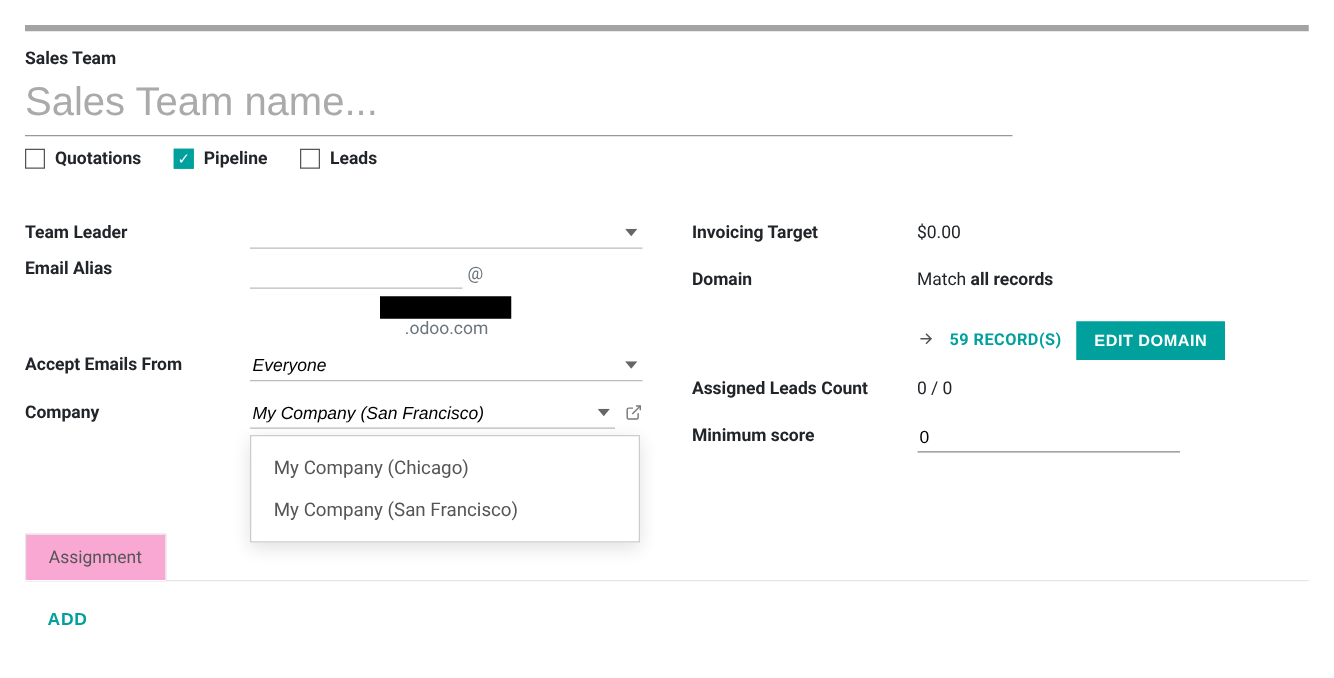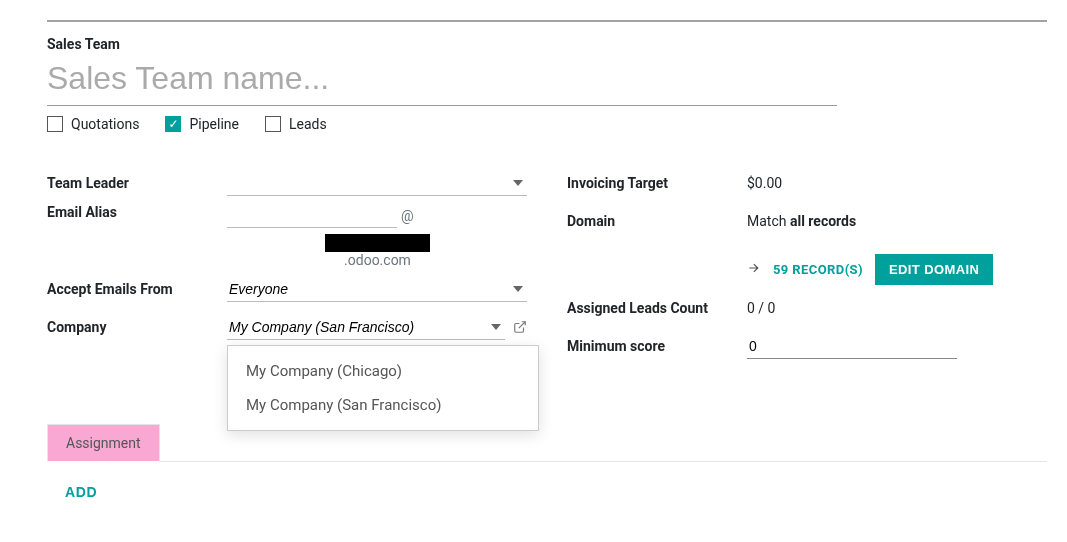--- a/index.html
+++ b/index.html
@@ -5,23 +5,22 @@
   * { box-sizing: border-box; margin: 0; padding: 0; }
   body {
     font-family: -apple-system, BlinkMacSystemFont, "Segoe UI", Roboto, "Helvetica Neue", Arial, sans-serif;
     font-size: 14px;
     color: #212529;
     background: #fff;
     padding: 20px;
   }
   .form-sheet {
     max-width: 1030px;
-    border-top: 2px solid #a3a3a3;
+    border-top: 5px solid #a3a3a3;
     padding-top: 14px;
-    margin-left: 27px;
   }
   .title-label {
     font-weight: 700;
     font-size: 14px;
     margin-bottom: 6px;
   }
   .title-input {
     font-size: 32px;
     font-weight: 400;
     border: none;
@@ -51,21 +50,21 @@
   .checkbox.checked {
     background: #00a09d;
     border-color: #00a09d;
   }
   .checkbox.checked::after {
     content: "✓";
     color: #fff;
     font-size: 12px;
     line-height: 1;
   }
-  .chk-label { font-weight: 400; font-size: 14px; }
+  .chk-label { font-weight: 700; font-size: 14px; }
 
   .two-col {
     display: flex;
     margin-top: 34px;
     gap: 40px;
   }
   .col { flex: 1; }
   .field-row {
     display: flex;
     align-items: center;

